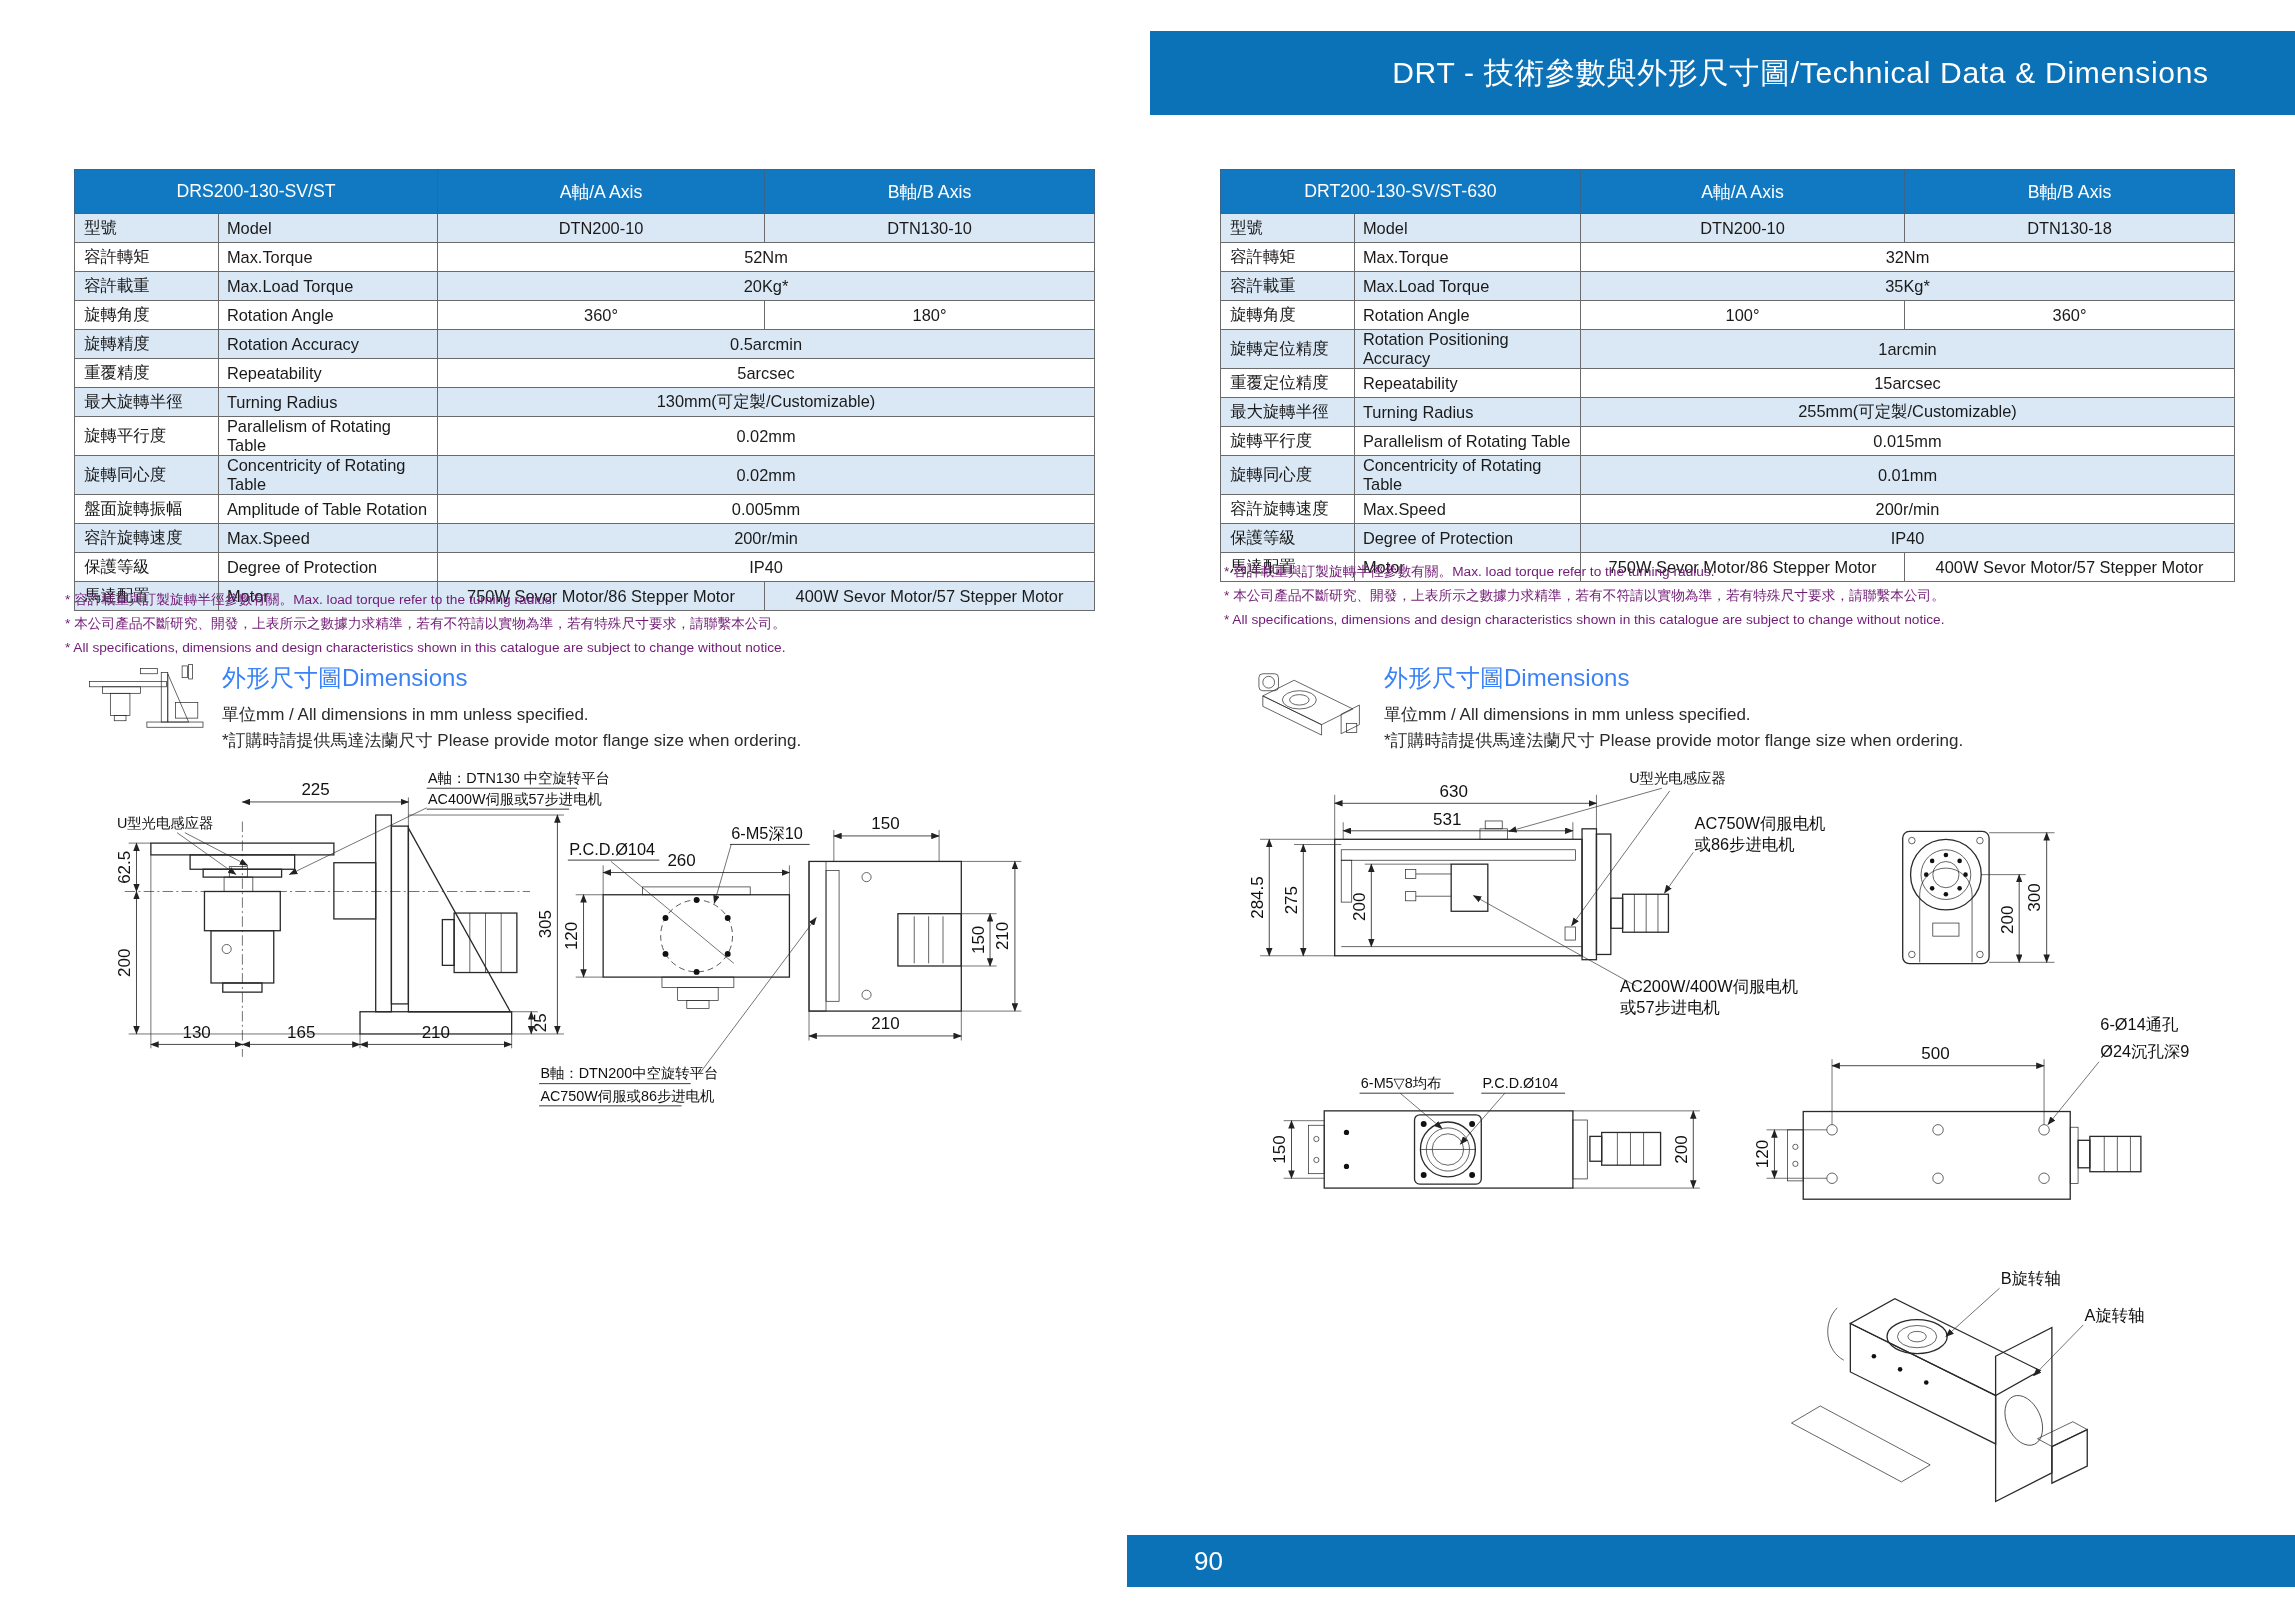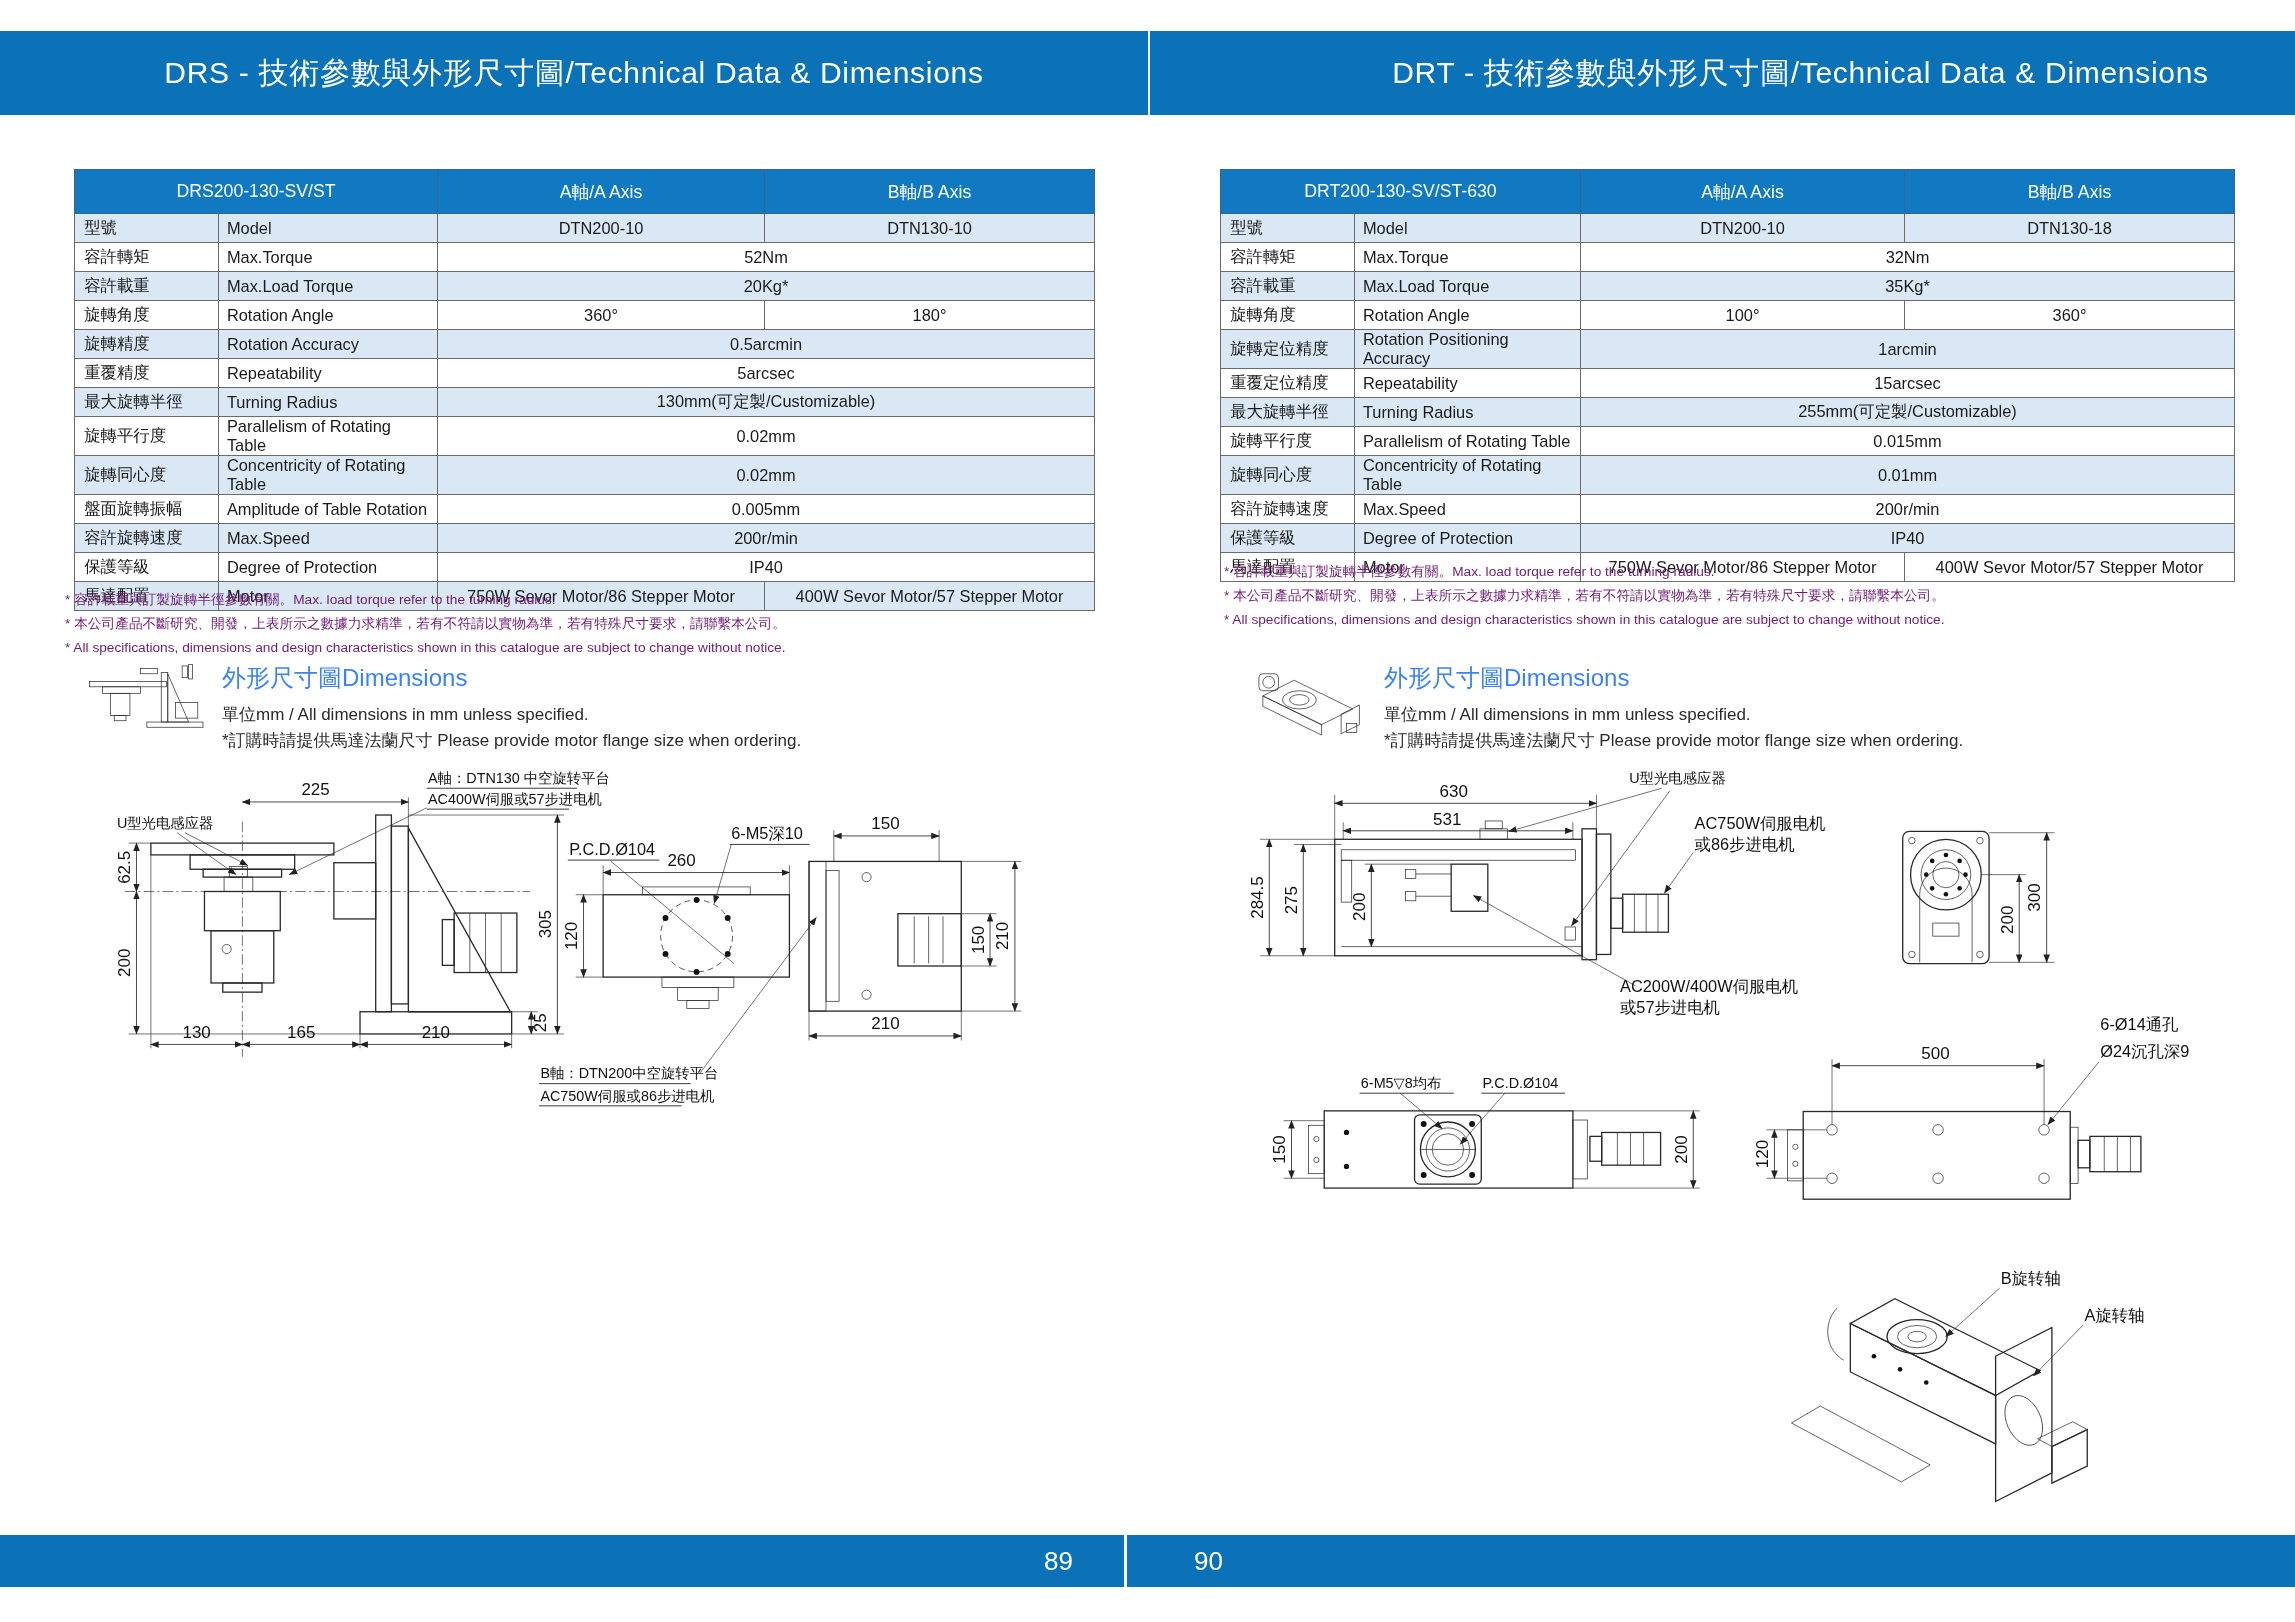--- a/index.html
+++ b/index.html
@@ -56,21 +56,20 @@
   text.lb2{font-size:25px;fill:#111;}
   .dot{fill:#111;stroke:none;}
   .svgL{position:absolute;left:111px;top:766px;}
   .svgR{position:absolute;left:1243px;top:766px;}
 </style>
 </head>
 <body>
 
 <div class="page">
 
-  <div class="hbar left">DRS - 技術參數與外形尺寸圖/Technical Data &amp; Dimensions</div>
   <div class="hbar right">DRT - 技術參數與外形尺寸圖/Technical Data &amp; Dimensions</div>
 
   <table class="spec tl">
     <colgroup>
         <col style="width:144px">
         <col style="width:219px">
         <col style="width:327px">
         <col style="width:330px">
       </colgroup>
     <thead>
@@ -605,17 +604,16 @@
         <circle class="dot" cx="1004" cy="922" r="3.5"></circle>
         <circle class="dot" cx="1044" cy="942" r="3.5"></circle>
 
       <text class="lb2" x="1158" y="792">B旋转轴</text>
       <line class="ext" x1="1156" y1="798" x2="1074" y2="872" marker-end="url(#mkR)"></line>
       <text class="lb2" x="1286" y="848">A旋转轴</text>
       <line class="ext" x1="1284" y1="854" x2="1208" y2="932" marker-end="url(#mkR)"></line>
     </g>
   </svg>
 
-  <div class="fbar left"><span>89</span></div>
   <div class="fbar right"><span>90</span></div>
 
 </div>
 
 
 </body></html>

